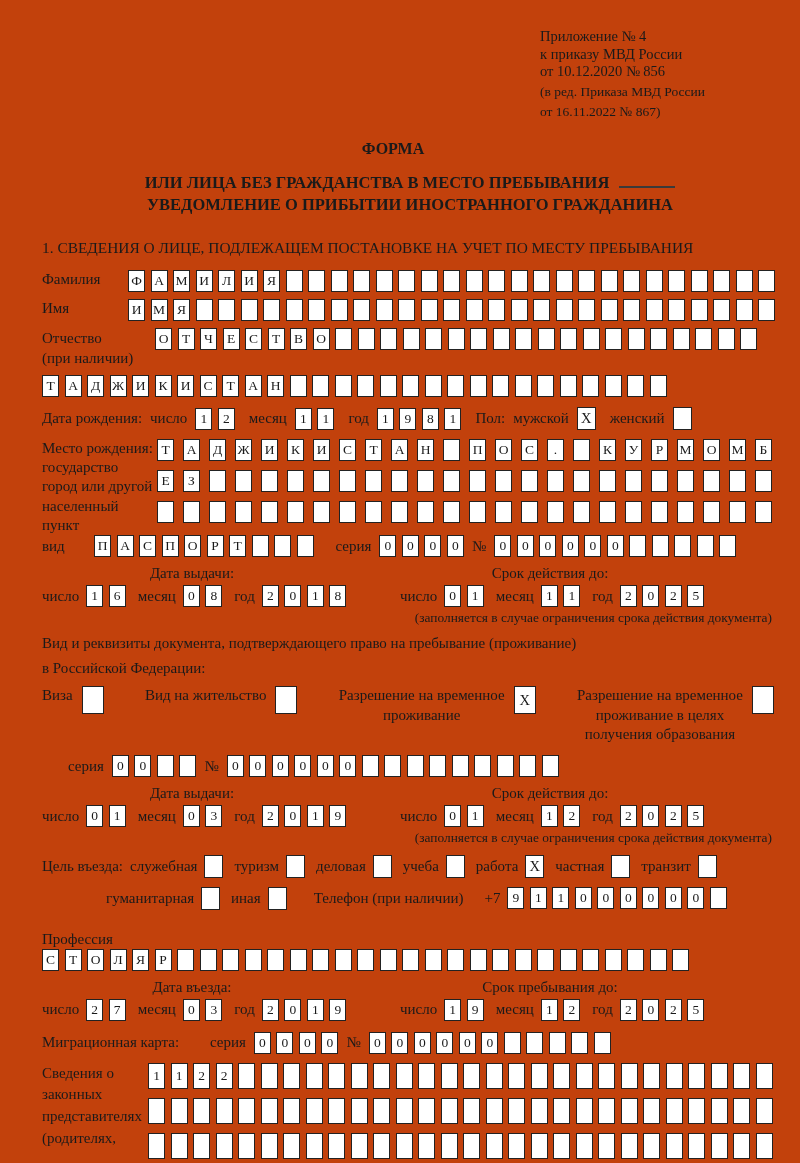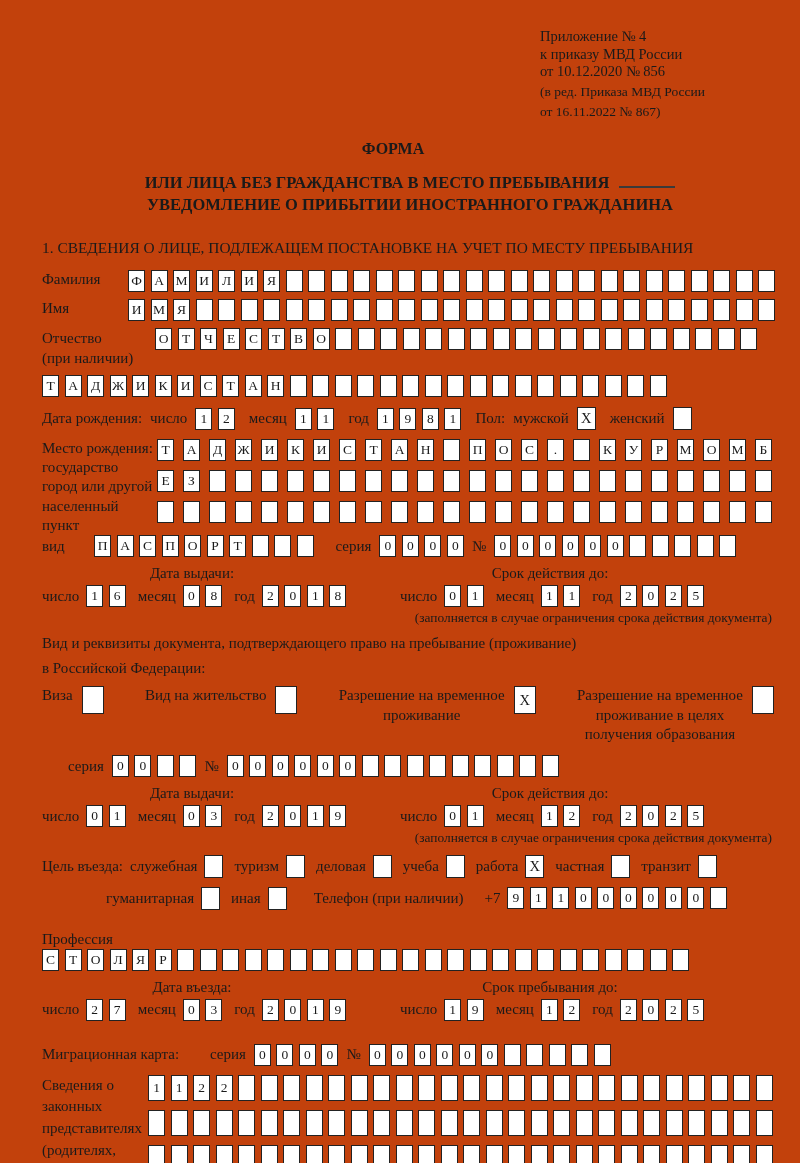--- a/index.html
+++ b/index.html
@@ -637,21 +637,21 @@
         <span class="cells">
             <span class="cell">2</span>
             <span class="cell">0</span>
             <span class="cell">2</span>
             <span class="cell">5</span>
           </span>
       </div>
     </div>
   </div>
 
-  <div class="row" style="align-items:center; margin-top:23px;">
+  <div class="row" style="align-items:center; margin-top:11px;">
     <span class="lbl" style="width:168px;">Миграционная карта:</span>
     <span class="lbl mr8">серия</span>
     <span class="cells mr8">
         <span class="cell">0</span>
         <span class="cell">0</span>
         <span class="cell">0</span>
         <span class="cell">0</span>
       </span>
     <span class="lbl mr8">№</span>
     <span class="cells">

